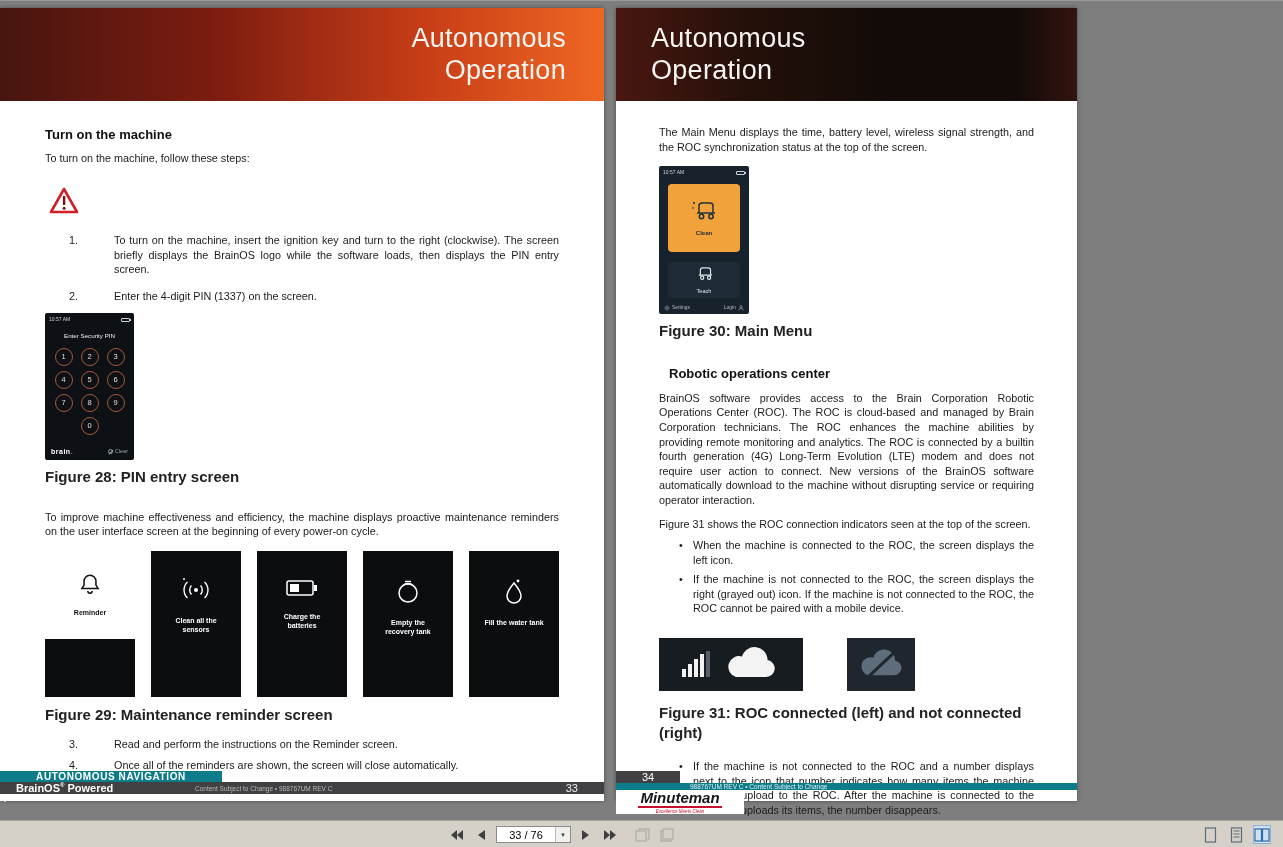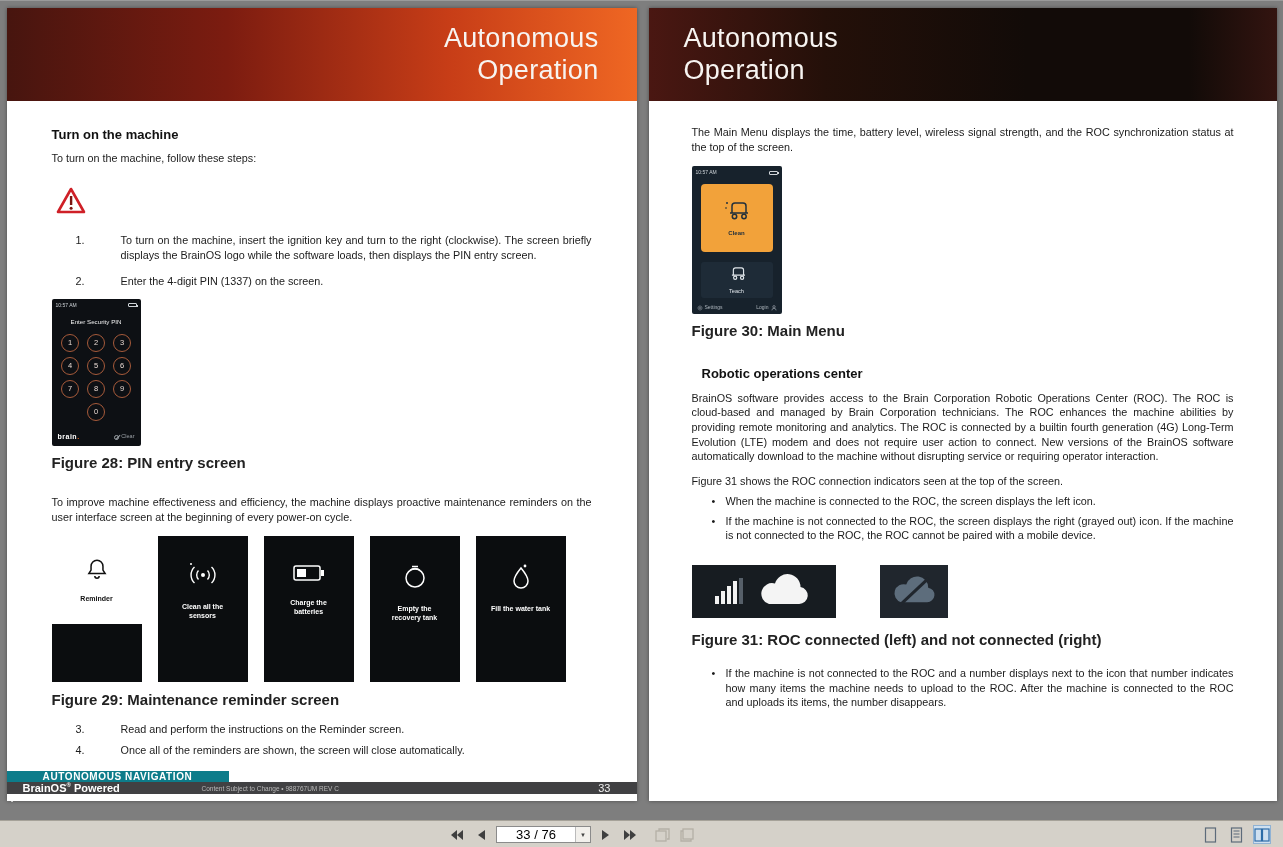--- a/index.html
+++ b/index.html
@@ -1,20 +1,20 @@
 <!DOCTYPE html>
 <html><head>
 <meta charset="utf-8">
 <style>
   * { margin:0; padding:0; box-sizing:border-box; }
   html,body { width:1283px; height:847px; overflow:hidden;
     font-family:"Liberation Sans","DejaVu Sans",sans-serif; background:#7e7e7e; }
 
   .viewer { position:relative; width:1283px; height:847px; background:#7e7e7e; border-top:1px solid #9a9a9a; }
-  .pages { position:absolute; top:7px; left:0; width:1283px; display:flex; justify-content:center; gap:12px; }
+  .pages { position:absolute; top:7px; left:0; width:1077px; display:flex; justify-content:center; gap:12px; }
   .page { background:#fff; height:793px; position:relative; box-shadow:0 0 4px rgba(0,0,0,.4); }
   .page-left { width:630px; }
   .page-right { width:628px; }
 
   
   .hdr { height:93px; color:#f7f4f1; display:flex; flex-direction:column; justify-content:center;
          font-size:27px; line-height:1.18; font-weight:300; letter-spacing:.3px; }
   .hdr-left { background:linear-gradient(90deg,#47150f 0%,#7c1c10 35%,#c73d17 70%,#ef6723 100%);
               align-items:flex-end; padding-right:38px; text-align:right; }
   .hdr-right { background:linear-gradient(90deg,#4a1712 0%,#241009 28%,#120b08 60%,#120b08 86%,#331410 100%);
@@ -110,21 +110,21 @@
   .mm-name { font-style:italic; font-weight:800; font-size:15px; color:#15161a; line-height:1; border-bottom:2px solid #c8102e; padding:0 2px 1px 2px; }
   .mm-tag { font-size:4.5px; color:#c8102e; font-style:italic; margin-top:1px; }
 
   
   .toolbar { position:absolute; left:0; right:0; bottom:0; height:27px; background:#d5d1c9; border-top:1px solid #a6a299; }
   .tb-group { position:absolute; left:448px; top:0; height:27px; display:flex; align-items:center; gap:6px; }
   .tb-btn { width:18px; height:18px; display:flex; align-items:center; justify-content:center; background:transparent; border:none; cursor:pointer; color:#3f3f3f; }
   .tb-btn svg { display:block; }
   .tb-btn.ghost { color:#b4b0a6; }
   .pagebox { display:flex; height:17px; border:1px solid #8b8b8b; background:#fff; align-items:stretch; }
-  .pagebox input { border:none; outline:none; width:78px; text-align:center; font-size:13px; font-family:"Liberation Sans","DejaVu Sans",sans-serif; }
+  .pagebox input { border:none; outline:none; width:58px; text-align:center; font-size:11px; font-family:"Liberation Sans","DejaVu Sans",sans-serif; }
   .pagebox .dd { width:15px; border-left:1px solid #bbb; display:flex; align-items:center; justify-content:center; font-size:6px; color:#444; background:#f2f0ec; cursor:pointer; }
   .tb-right { position:absolute; right:12px; top:0; height:27px; display:flex; align-items:center; gap:8px; }
   .layout-btn { width:18px; height:19px; display:flex; align-items:center; justify-content:center; border:none; background:transparent; cursor:pointer; color:#5d6b7a; }
   .layout-btn.active { background:#cfe0f0; border:1px solid #8fb2d4; color:#2d6ca8; }
 </style>
 </head>
 <body>
 
 <div class="viewer">
   <div class="pages">
@@ -361,20 +361,28 @@
           </div>
         </div>
 
         <div class="caption" style="margin-top:12px">Figure 31: ROC connected (left) and not connected (right)</div>
 
         <ul class="blts" style="margin-top:16px">
           <li>If the machine is not connected to the ROC and a number displays next to the icon that number indicates how many items the machine needs to upload to the ROC. After the machine is connected to the ROC and uploads its items, the number disappears.</li>
         </ul>
       </div>
 
+      <div class="foot">
+        <div class="foot-dark fr-num">34</div>
+        <div class="foot-teal fr-teal">988767UM REV C  •  Content Subject to Change</div>
+        <div class="fr-logo">
+          <span class="mm-name">Minuteman</span>
+          <span class="mm-tag">Excellence Meets Clean</span>
+        </div>
+      </div>
     </div>
   </div>
 
   <div class="toolbar">
     <div class="tb-group">
       <button class="tb-btn" title="First page">
         <svg width="14" height="10" viewBox="0 0 14 10">
             <path d="M7 0 L1 5 L7 10 Z" fill="currentColor"></path>
             <path d="M13 0 L7 5 L13 10 Z" fill="currentColor"></path>
           </svg>

